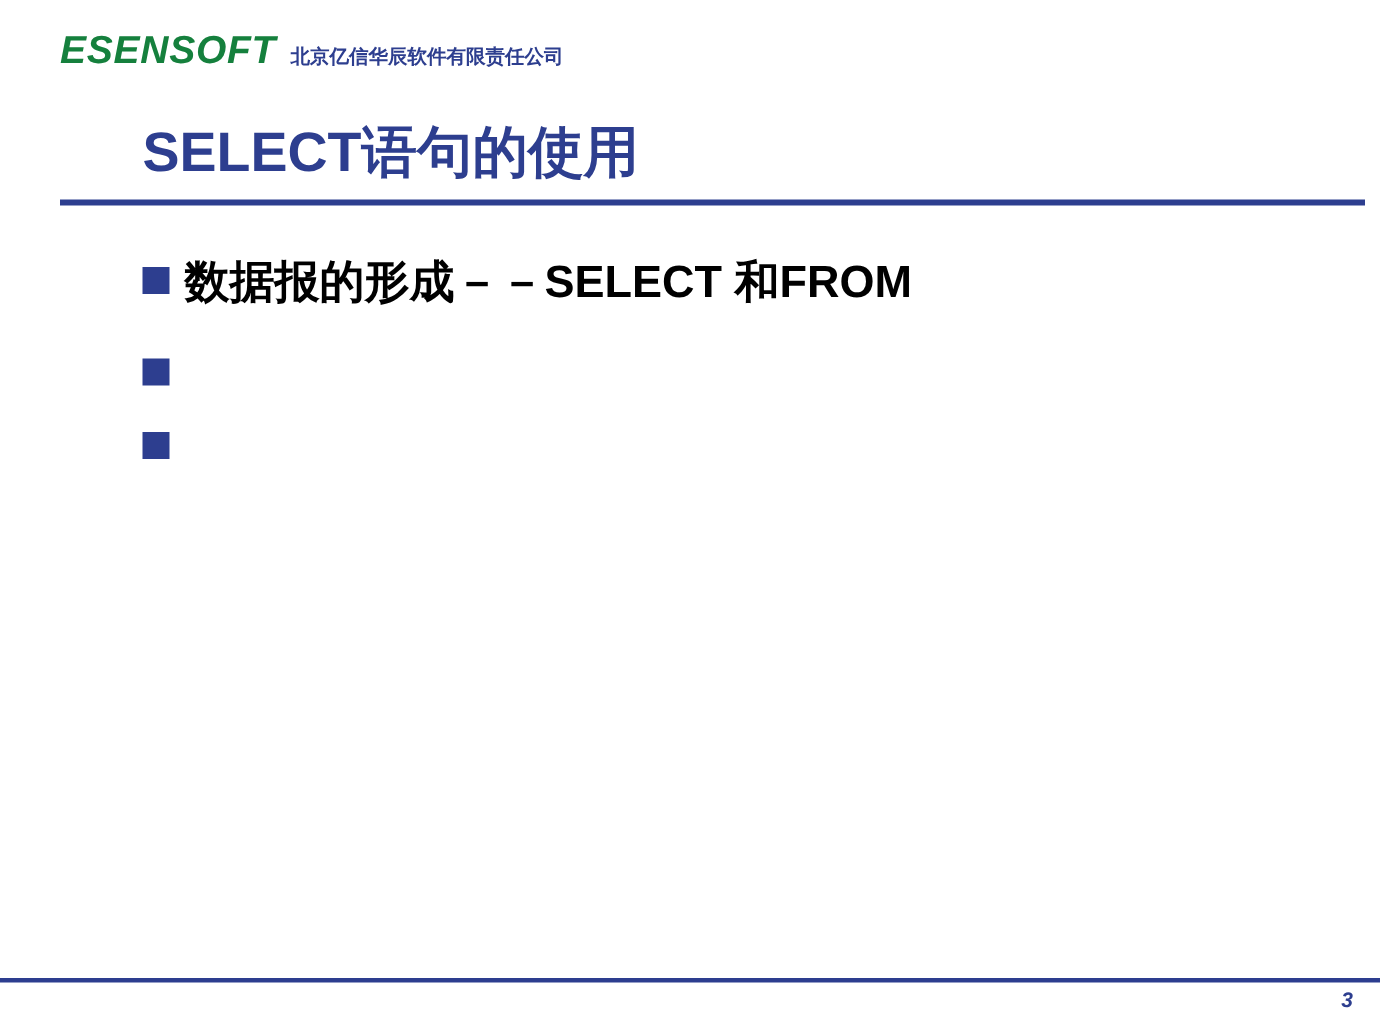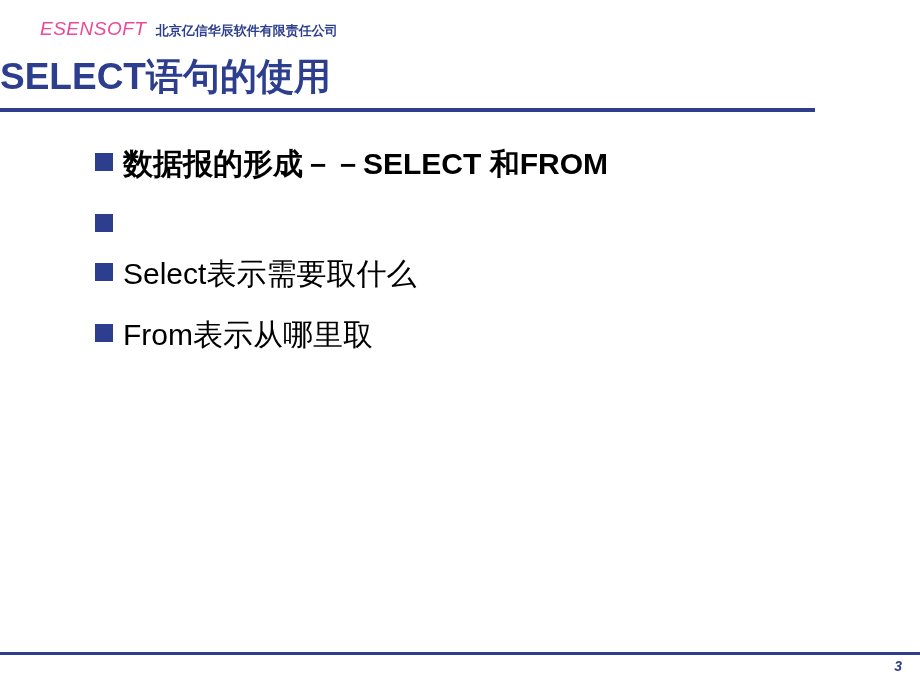--- a/index.html
+++ b/index.html
@@ -13,36 +13,37 @@
       background: #ffffff;
       font-family: "Microsoft YaHei", "SimHei", Arial, sans-serif;
       position: relative;
       overflow: hidden;
     }
     .header {
       padding: 18px 0 0 40px;
     }
     .company-logo {
       font-family: Arial, sans-serif;
-      font-size: 19px;
-      font-weight: normal;
+      font-size: 26px;
+      font-weight: bold;
       font-style: italic;
-      color: #ec4899;
+      color: #15803d;
       letter-spacing: 0.5px;
       display: inline;
     }
     .company-name {
       font-size: 13px;
       font-weight: bold;
       color: #2d3e8f;
       display: inline;
       margin-left: 5px;
     }
     .title-section {
-      margin-top: 12px;
+      margin-top: 28px;
+      padding-left: 95px;
     }
     .slide-title {
       font-size: 37px;
       font-weight: bold;
       color: #2d3e8f;
       font-family: Arial, "Microsoft YaHei", sans-serif;
     }
     .title-underline {
       height: 4px;
       background: #2d3e8f;
@@ -114,24 +115,19 @@
 <div class="content">
   <div class="bullet-item">
     <div class="bullet-marker"></div>
     <div class="bullet-text bold">数据报的形成－－SELECT 和FROM</div>
   </div>
   <div class="bullet-item">
     <div class="bullet-marker"></div>
   </div>
   <div class="bullet-item">
     <div class="bullet-marker"></div>
-    <div class="bullet-text">Select表示需要取什么</div>
-  </div>
-  <div class="bullet-item">
-    <div class="bullet-marker"></div>
-    <div class="bullet-text">From表示从哪里取</div>
   </div>
 </div>
 
 <div class="footer">
   <div class="footer-line"></div>
   <div class="page-number">3</div>
 </div>
 
 </body></html>

